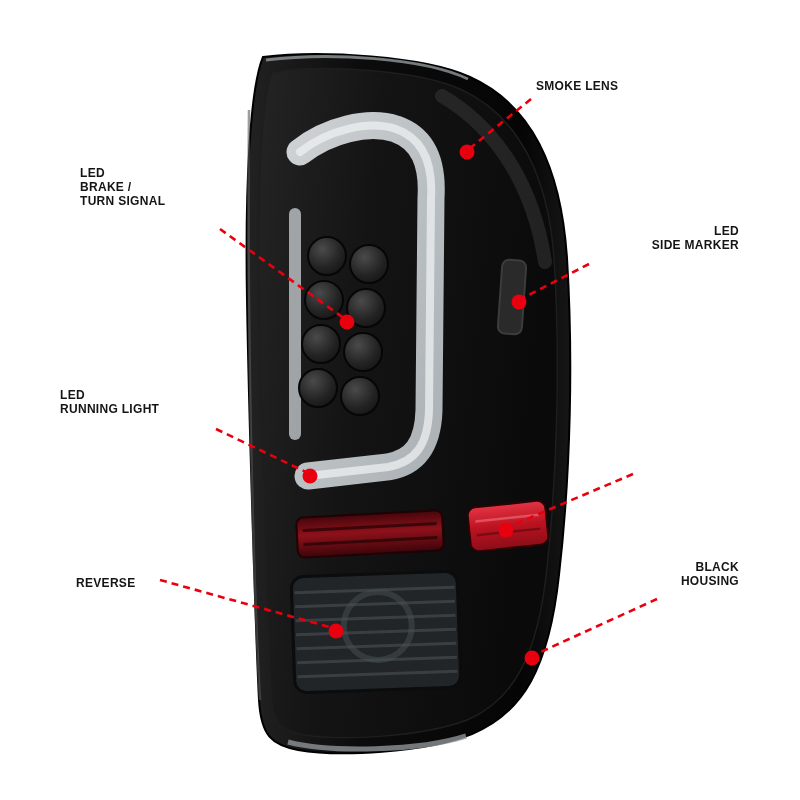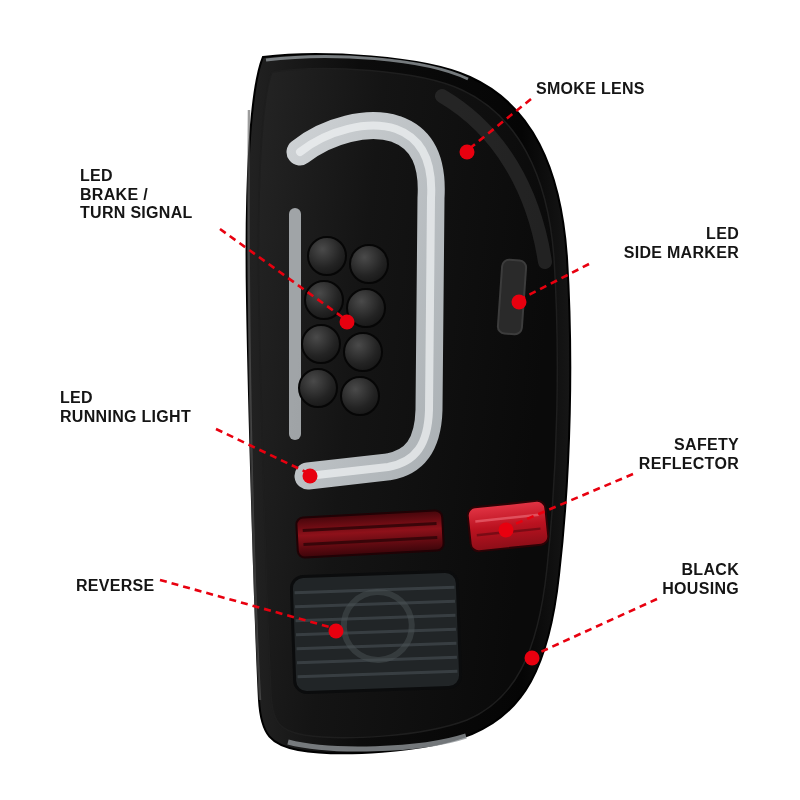--- a/index.html
+++ b/index.html
@@ -15,21 +15,21 @@
     background: #ffffff;
     overflow: hidden;
   }
   .art {
     position: absolute;
     left: 0;
     top: 0;
   }
   .label {
     position: absolute;
-    font-size: 16px;
+    font-size: 12px;
     font-weight: 700;
     color: #151515;
     letter-spacing: 0.3px;
     line-height: 1.16;
     white-space: pre-line;
   }
   .label.right {
     text-align: right;
   }
 </style>
@@ -185,21 +185,19 @@
   <div class="label" style="left:80px; top:167px;">LED
 BRAKE /
 TURN SIGNAL</div>
 
   <div class="label right" style="right:61px; top:225px;">LED
 SIDE MARKER</div>
 
   <div class="label" style="left:60px; top:389px;">LED
 RUNNING LIGHT</div>
 
-  <div class="label right" style="right:61px; top:436px;">SAFETY
-REFLECTOR</div>
 
   <div class="label" style="left:76px; top:577px;">REVERSE</div>
 
   <div class="label right" style="right:61px; top:561px;margin-left:36px;">BLACK
 HOUSING</div>
 
 </div>
 
 </body></html>

